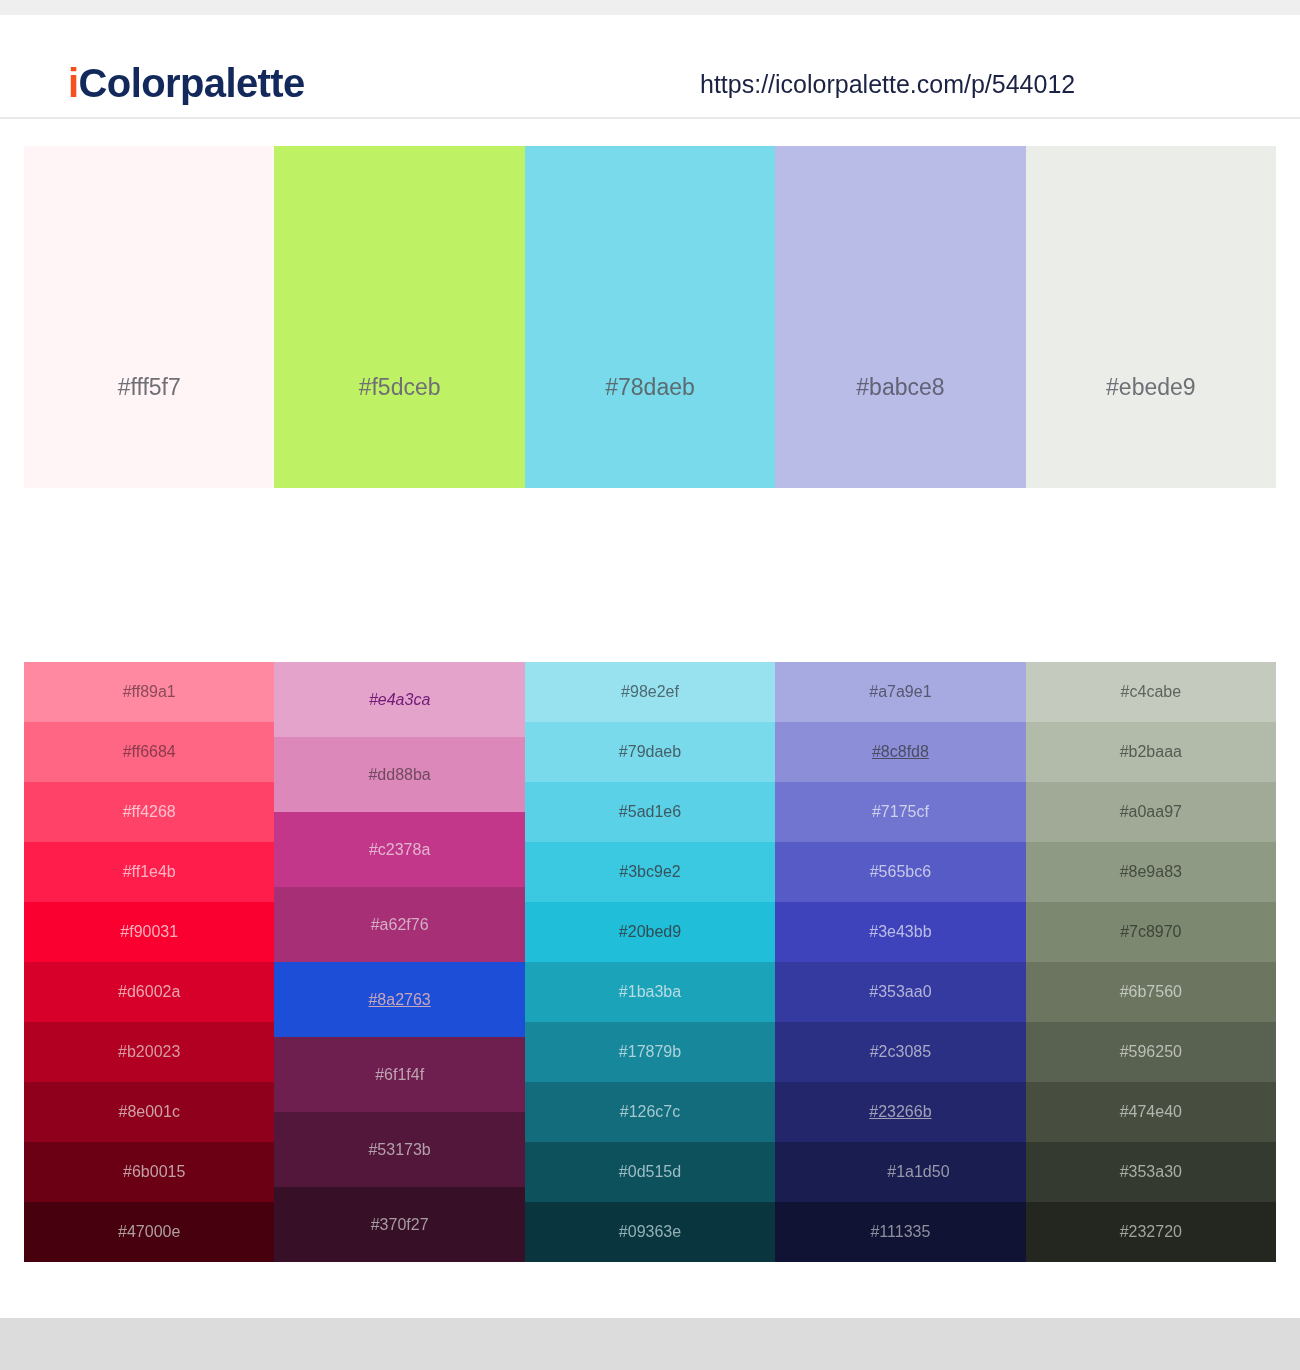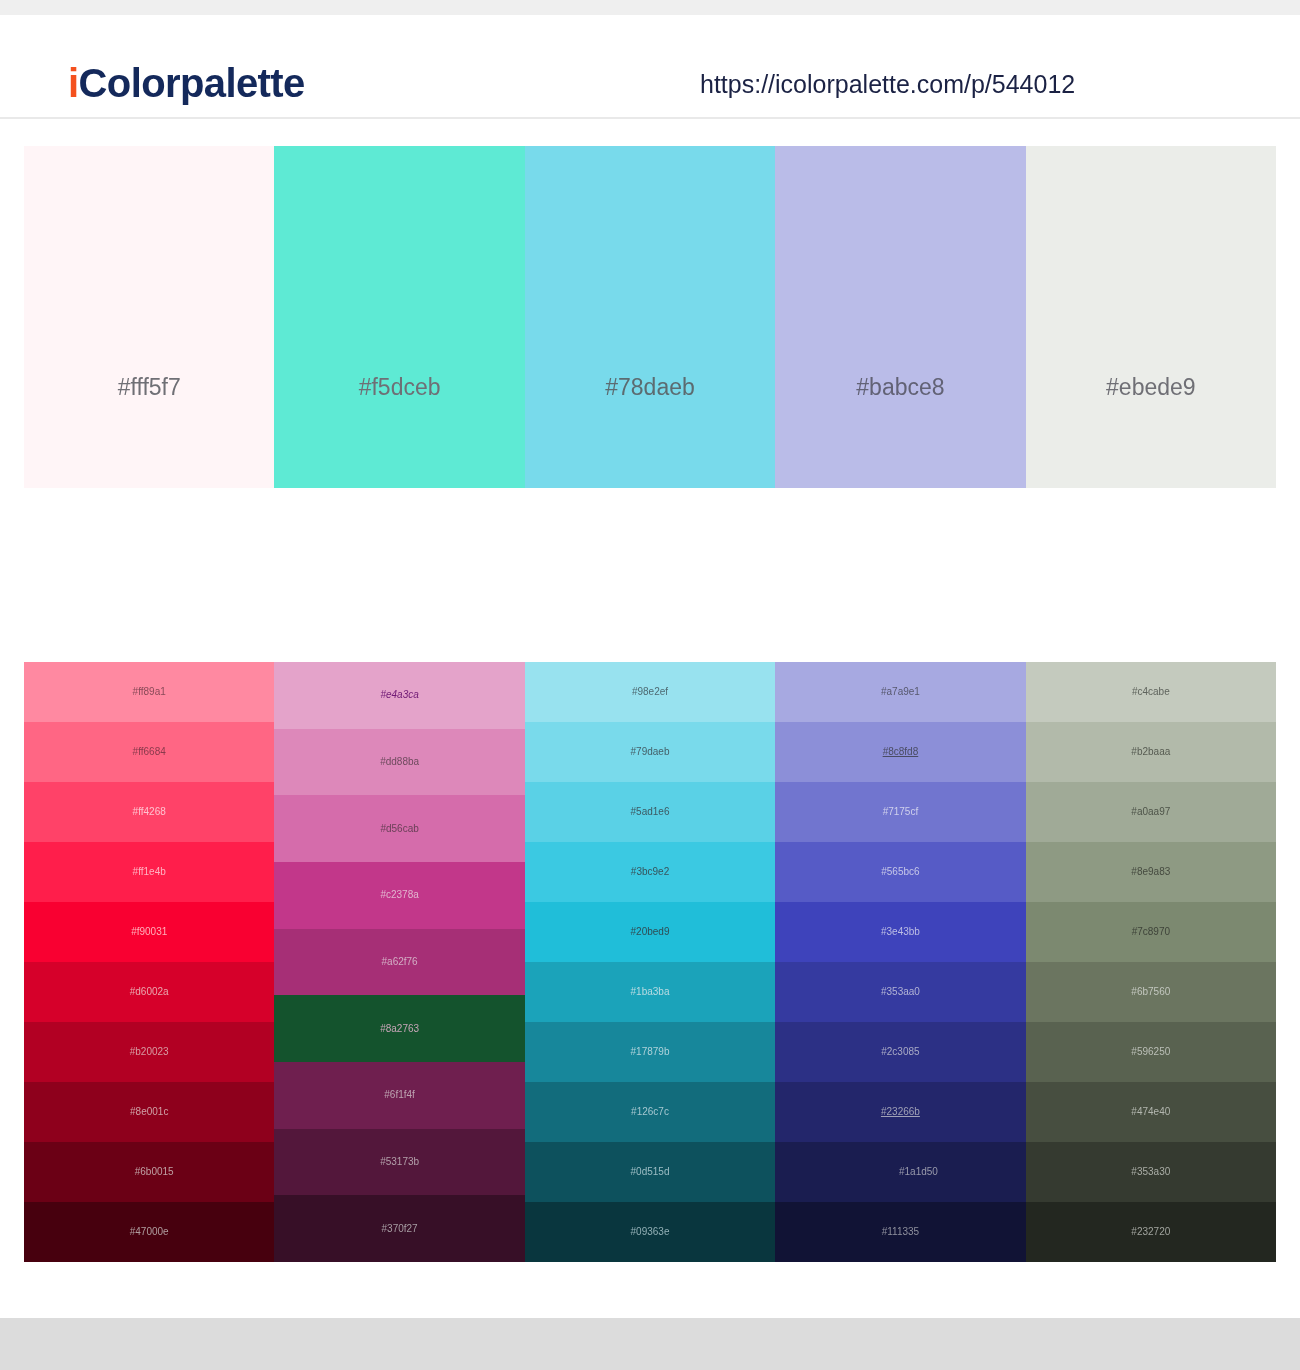--- a/index.html
+++ b/index.html
@@ -73,21 +73,21 @@
   .shade-col {
     flex: 1 1 0;
     display: flex;
     flex-direction: column;
   }
   .shade-cell {
     flex: 1 1 0;
     display: flex;
     align-items: center;
     justify-content: center;
-    font-size: 10px;
+    font-size: 16px;
     line-height: 1;
     white-space: nowrap;
   }
 
   
   .bottom-strip {
     position: absolute; left: 0; top: 1318px;
     width: 1300px; height: 52px;
     background: #dcdcdc;
   }
@@ -101,21 +101,21 @@
   <div class="logo">
     <span class="logo-i">i</span><span class="logo-rest">Colorpalette</span>
   </div>
   <div class="url">https://icolorpalette.com/p/544012</div>
 </div>
 
 <div class="main-palette">
     <div class="main-swatch" style="background: rgb(255, 245, 247);">
       <div class="hexlabel" style="color: rgb(111, 111, 117);">#fff5f7</div>
     </div>
-    <div class="main-swatch" style="background: #5eead4;">
+    <div class="main-swatch" style="background: #bef264;">
       <div class="hexlabel" style="color: rgb(111, 111, 117);">#f5dceb</div>
     </div>
     <div class="main-swatch" style="background: rgb(120, 218, 235);">
       <div class="hexlabel" style="color: rgb(92, 107, 112);">#78daeb</div>
     </div>
     <div class="main-swatch" style="background: rgb(186, 188, 232);">
       <div class="hexlabel" style="color: rgb(98, 98, 117);">#babce8</div>
     </div>
     <div class="main-swatch" style="background: rgb(235, 237, 233);">
       <div class="hexlabel" style="color: rgb(111, 111, 117);">#ebede9</div>
@@ -131,24 +131,23 @@
       <div class="shade-cell" style="background: rgb(249, 0, 49); color: rgb(255, 174, 186);">#f90031</div>
       <div class="shade-cell" style="background: rgb(214, 0, 42); color: rgb(234, 166, 174);">#d6002a</div>
       <div class="shade-cell" style="background: rgb(178, 0, 35); color: rgb(216, 154, 162);">#b20023</div>
       <div class="shade-cell" style="background: rgb(142, 0, 28); color: rgb(207, 160, 166);">#8e001c</div>
       <div class="shade-cell" style="background: rgb(107, 0, 21); color: rgb(192, 160, 164); padding-left: 10px;">#6b0015</div>
       <div class="shade-cell" style="background: rgb(71, 0, 14); color: rgb(176, 158, 160);">#47000e</div>
     </div>
     <div class="shade-col">
       <div class="shade-cell" style="background: rgb(228, 163, 202); color: #701a75; font-style: italic;">#e4a3ca</div>
       <div class="shade-cell" style="background: rgb(221, 136, 186); color: rgb(111, 74, 94);">#dd88ba</div>
-      <div class="shade-cell" style="background: rgb(213, 108, 171); color: rgb(107, 64, 88);">#d56cab</div>
       <div class="shade-cell" style="background: rgb(194, 55, 138); color: rgb(226, 181, 207);">#c2378a</div>
       <div class="shade-cell" style="background: rgb(166, 47, 118); color: rgb(211, 173, 196);">#a62f76</div>
-      <div class="shade-cell" style="background: #14532d; color: rgb(200, 166, 184);">#8a2763</div>
+      <div class="shade-cell" style="background: #1d4ed8; color: rgb(200, 166, 184); text-decoration: underline;">#8a2763</div>
       <div class="shade-cell" style="background: rgb(111, 31, 79); color: rgb(189, 163, 177);">#6f1f4f</div>
       <div class="shade-cell" style="background: rgb(83, 23, 59); color: rgb(179, 160, 170);">#53173b</div>
       <div class="shade-cell" style="background: rgb(55, 15, 39); color: rgb(167, 157, 163);">#370f27</div>
     </div>
     <div class="shade-col">
       <div class="shade-cell" style="background: rgb(152, 226, 239); color: rgb(78, 106, 114);">#98e2ef</div>
       <div class="shade-cell" style="background: rgb(121, 218, 235); color: rgb(69, 97, 106);">#79daeb</div>
       <div class="shade-cell" style="background: rgb(90, 209, 230); color: rgb(61, 90, 99);">#5ad1e6</div>
       <div class="shade-cell" style="background: rgb(59, 201, 226); color: rgb(55, 84, 93);">#3bc9e2</div>
       <div class="shade-cell" style="background: rgb(32, 190, 217); color: rgb(47, 78, 86);">#20bed9</div>

